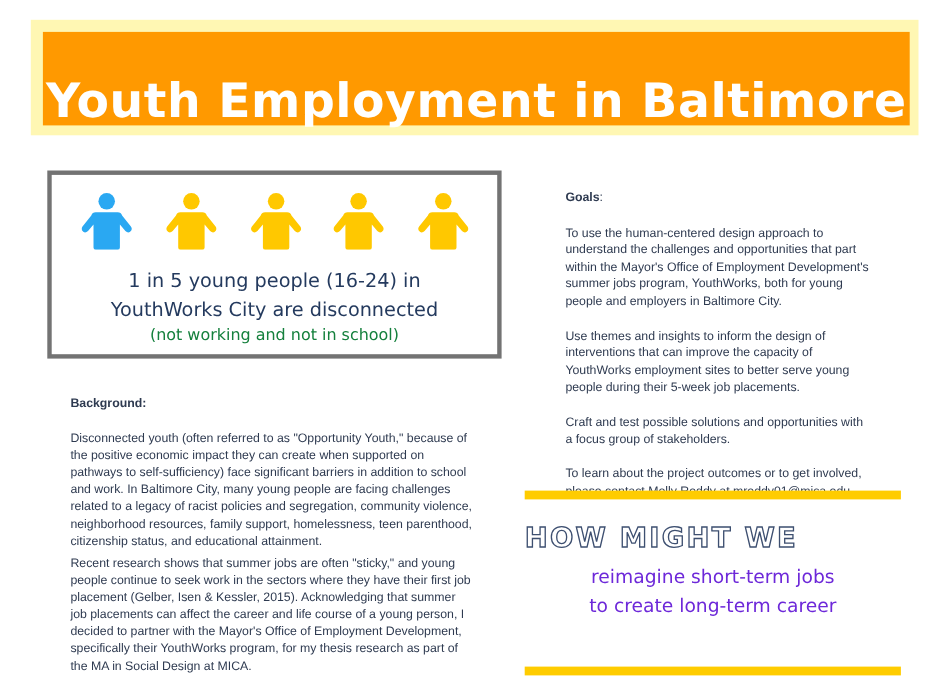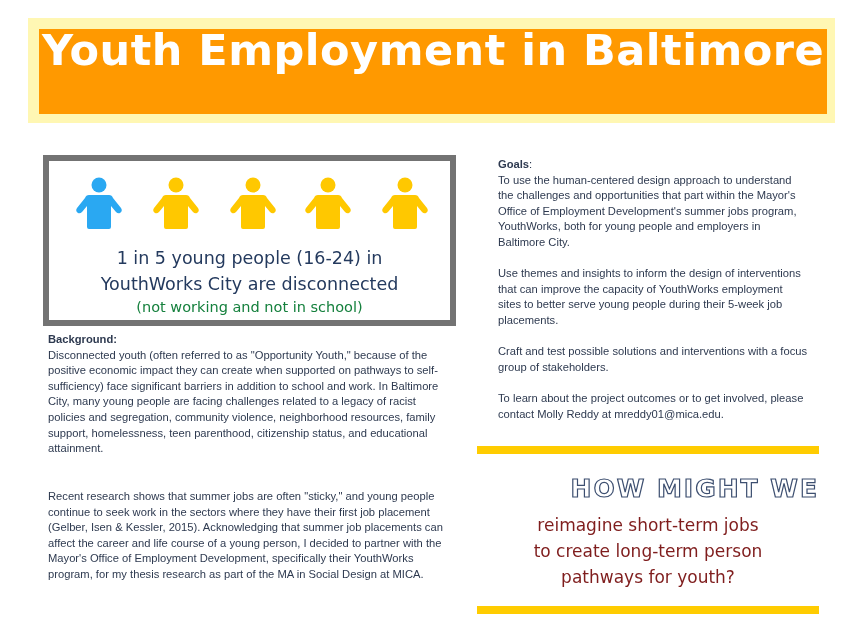--- a/index.html
+++ b/index.html
@@ -6,68 +6,68 @@
     html, body { width: 865px; height: 636px; background: #ffffff; overflow: hidden; }
     body { position: relative; font-family: "Liberation Sans", sans-serif; color: #2b3a55; }
 
     .banner-outer {
       position: absolute; left: 28px; top: 18px; width: 807px; height: 105px;
       background: #fff7b3;
     }
     .banner-inner {
       position: absolute; left: 11px; top: 11px; width: 788px; height: 85px;
       background: #ff9900;
-      display: flex; align-items: flex-start; justify-content: center;
+      display: flex; align-items: flex-end; justify-content: center;
     }
     .banner-title {
       font-family: "DejaVu Sans", sans-serif; font-weight: bold;
       font-size: 43px; color: #ffffff; letter-spacing: 0.5px;
       line-height: 1;
     }
 
     .stat-box {
       position: absolute; left: 43px; top: 155px; width: 413px; height: 171px;
-      border: 6px solid #737373; background: #fff;
+      border: 4px solid #737373; background: #fff;
     }
     .people {
       position: absolute; left: 0; top: 16px; width: 100%; height: 56px;
     }
     .person { position: absolute; top: 0; width: 46px; height: 52px; }
     .stat-text {
       position: absolute; left: 0; top: 84px; width: 100%; text-align: center;
       font-family: "DejaVu Sans", sans-serif;
     }
     .stat-main { font-size: 17.5px; color: #243a5e; line-height: 26px; font-weight: 500; }
     .stat-sub { font-size: 14.5px; color: #15803d; line-height: 20px; }
 
     .text-block {
       position: absolute; font-size: 11.2px; line-height: 15.6px; color: #2e3a50;
     }
     .text-block .heading { font-weight: bold; }
-    .text-block p { margin: 0; }
+    .text-block p { margin: 16px; }
     .text-block .para + .para { margin-top: 15.6px; }
     .italic { }
 
-    #background { left: 48px; top: 332px; width: 400px; }
+    #background { left: 48px; top: 344px; width: 400px; }
     #research { left: 48px; top: 489px; width: 400px; }
     #goals { left: 498px; top: 157px; width: 310px; }
 
     .hmw-bar {
       position: absolute; left: 477px; width: 342px; height: 8px; background: #ffcc00;
     }
     .hmw-title {
-      position: absolute; left: 477px; top: 474px; width: 342px; text-align: right;
+      position: absolute; left: 477px; top: 474px; width: 342px; text-align: left;
       font-family: "DejaVu Sans", sans-serif; font-weight: bold; font-size: 25px;
       color: #ffffff; letter-spacing: 2px;
       -webkit-text-stroke: 1.2px #3d4f70;
     }
     .hmw-question {
       position: absolute; left: 477px; top: 512px; width: 342px; text-align: center;
       font-family: "DejaVu Sans", sans-serif; font-size: 17px; line-height: 26px;
-      color: #7f1d1d;
+      color: #6d28d9;
     }
   </style>
 </head>
 <body>
 
 <div class="banner-outer">
   <div class="banner-inner">
     <h1 class="banner-title">Youth Employment in Baltimore</h1>
   </div>
 </div>
@@ -108,24 +108,23 @@
 </div>
 
 <div class="text-block" id="research">
   <p>Recent research shows that summer jobs are often "sticky," and young people continue to seek work in the sectors where they have their first job placement (Gelber, Isen &amp; Kessler, 2015). Acknowledging that summer job placements can affect the career and life course of a young person, I decided to partner with the Mayor's Office of Employment Development, specifically their YouthWorks program, for my thesis research as part of the MA in Social Design at MICA.</p>
 </div>
 
 <div class="text-block" id="goals">
   <p><span class="heading">Goals</span><span>:</span></p>
   <p>To use the human-centered design approach to understand the challenges and opportunities that part within the Mayor's Office of Employment Development's summer jobs program, YouthWorks, both for young people and employers in Baltimore City.</p>
   <p class="para" style="margin-top:15.6px">Use themes and insights to inform the design of interventions that can improve the capacity of YouthWorks employment sites to better serve young people during their 5-week job placements.</p>
-  <p class="para" style="margin-top:15.6px">Craft and test possible solutions and interventions with a focus group of stakeholders.</p>
+  <p class="para" style="margin-top:15.6px">Craft and test possible solutions and opportunities with a focus group of stakeholders.</p>
   <p class="italic" style="margin-top:15.6px">To learn about the project outcomes or to get involved, please contact Molly Reddy at mreddy01@mica.edu.</p>
 </div>
 
 <div class="hmw-bar" style="top:446px"></div>
 <div class="hmw-title">HOW MIGHT WE</div>
 <div class="hmw-question">
   <div>reimagine short-term jobs</div>
-  <div>to create long-term person</div>
-  <div>pathways for youth?</div>
+  <div>to create long-term career</div>
 </div>
 <div class="hmw-bar" style="top:606px"></div>
 
 </body></html>

